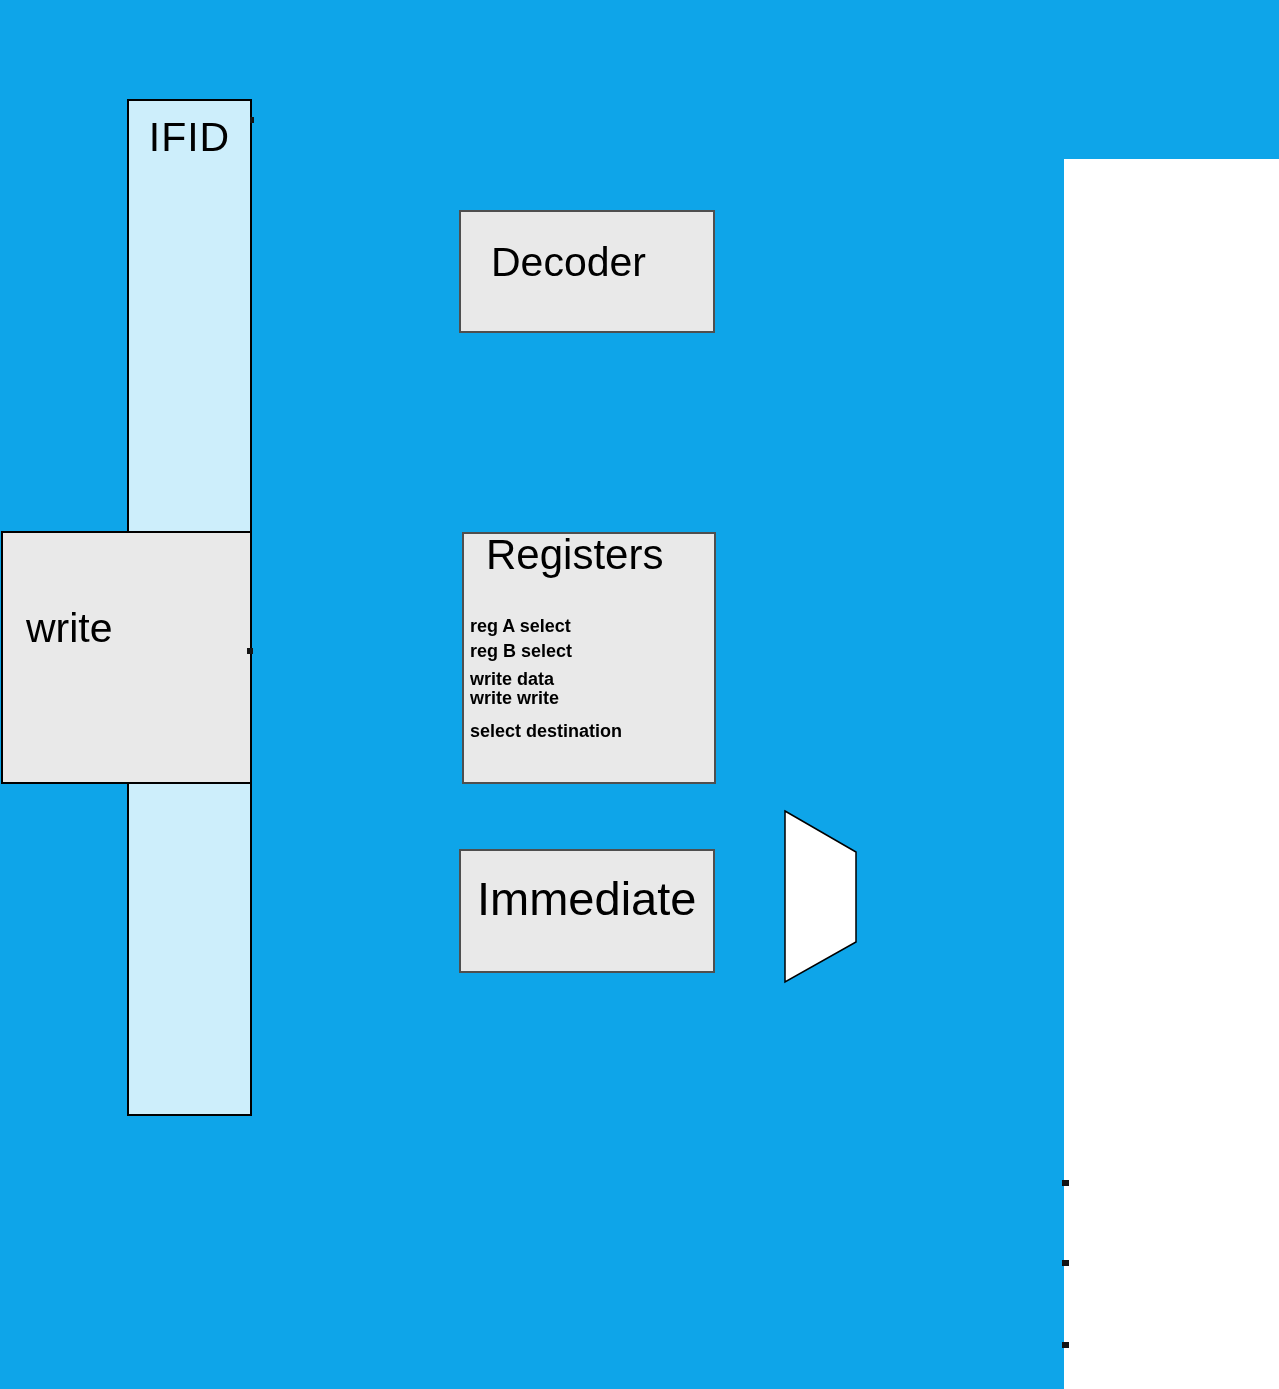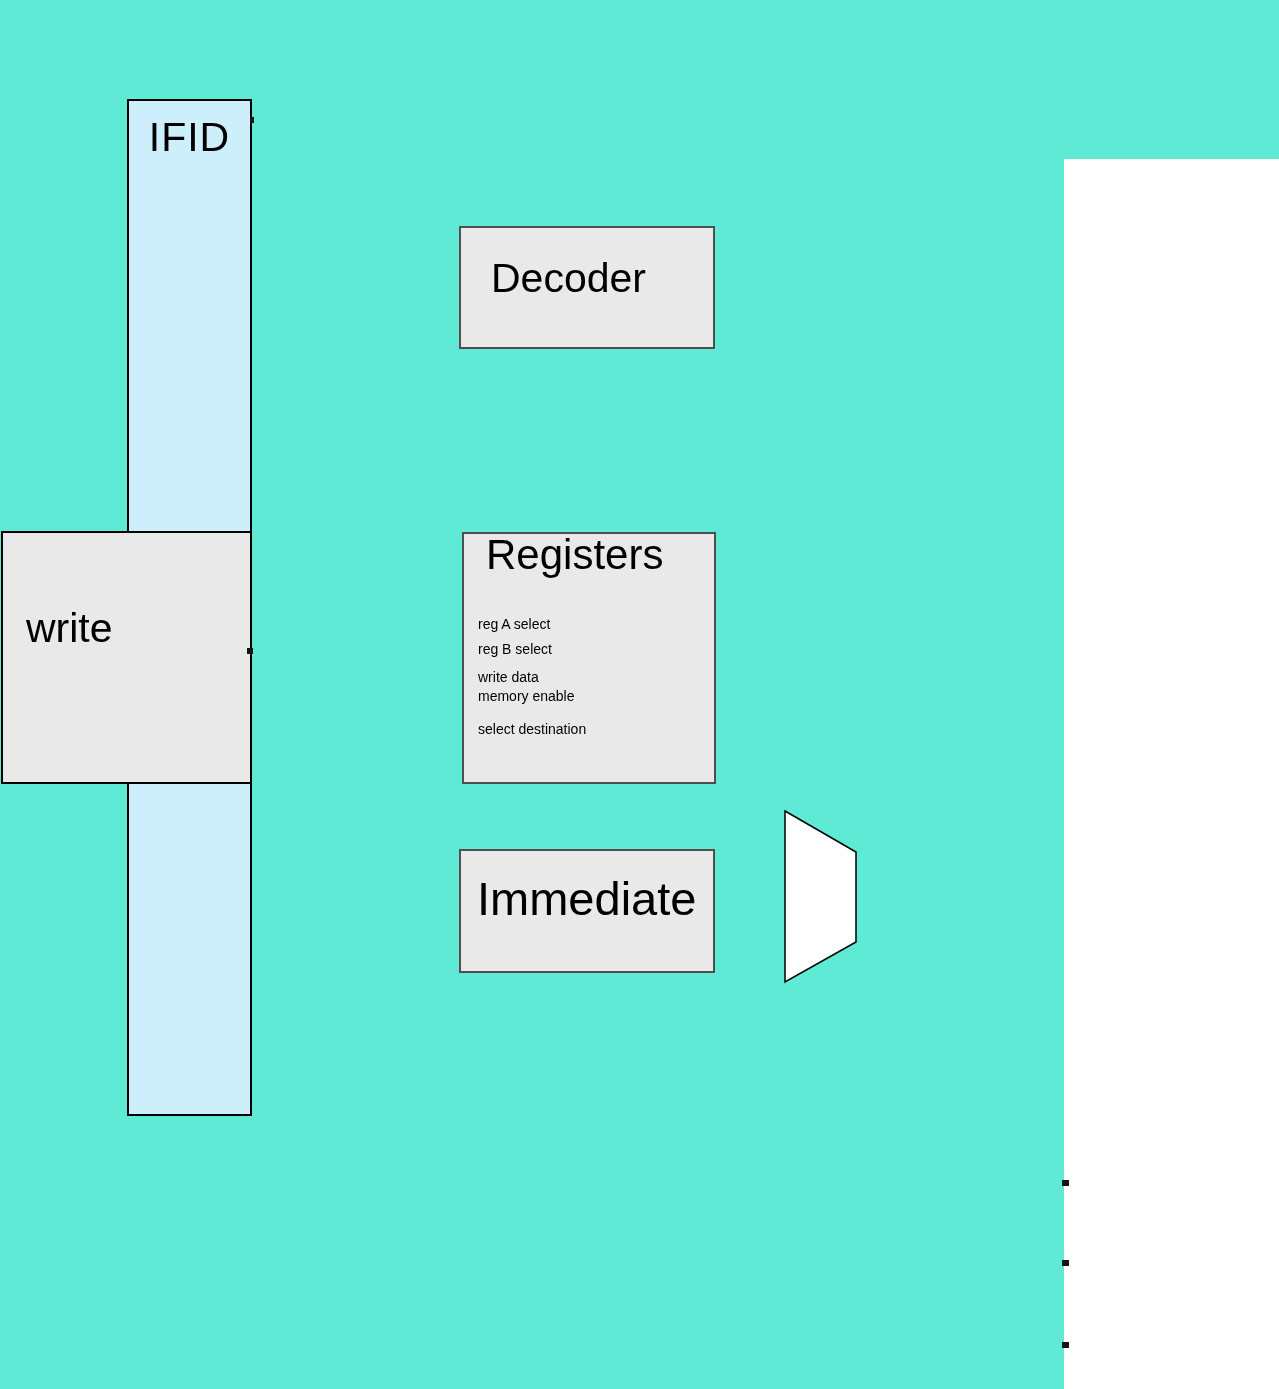--- a/index.html
+++ b/index.html
@@ -1,20 +1,20 @@
 <!DOCTYPE html>
 <html><head>
 <meta charset="utf-8">
 <style>
   html, body { margin: 0; padding: 0; background: #000; }
   .canvas {
     position: relative;
     width: 1279px;
     height: 1389px;
-    background: #5eead4;
+    background: #0ea5e9;
     overflow: hidden;
     font-family: "Liberation Sans", sans-serif;
     color: #000000;
   }
   
   .stage-panel {
     position: absolute;
     left: 1064px; top: 159px;
     width: 215px; height: 1230px;
     background: #ffffff;
@@ -55,42 +55,42 @@
   #instruction-memory .block-label {
     display: block;
     margin: 20px 0 0 23px;
     font-size: 41px;
     line-height: 50px;
   }
   #decoder {
     left: 459px; top: 210px;
     width: 256px; height: 123px;
     border: 2px solid #4f4f4f;
-    margin-top: 16px;
   }
   #decoder .block-label {
     display: block;
     margin: 27px 0 0 30px;
     font-size: 41px;
   }
   #registers {
     left: 462px; top: 532px;
     width: 254px; height: 252px;
     border: 2px solid #4f4f4f;
   }
   #registers .block-title {
     display: block;
     margin: -3px 12px 0 22px;
     font-size: 42px;
   }
   .port-label {
     position: absolute;
-    left: 14px;
-    font-size: 14px;
+    left: 6px;
+    font-size: 18px;
     white-space: nowrap;
+    font-weight: bold;
   }
   #port-reg-a        { top: 82px; }
   #port-reg-b        { top: 107px; }
   #port-write-data   { top: 135px; }
   #port-write-enable { top: 154px; }
   #port-write-dest   { top: 187px; }
   #immediate {
     left: 459px; top: 849px;
     width: 256px; height: 124px;
     border: 2px solid #4f4f4f;
@@ -136,21 +136,21 @@
 
   <div class="block" id="decoder">
     <span class="block-label">Decoder</span>
   </div>
 
   <div class="block" id="registers">
     <span class="block-title">Registers</span>
     <span class="port-label" id="port-reg-a">reg A select</span>
     <span class="port-label" id="port-reg-b">reg B select</span>
     <span class="port-label" id="port-write-data">write data</span>
-    <span class="port-label" id="port-write-enable">memory enable</span>
+    <span class="port-label" id="port-write-enable">write write</span>
     <span class="port-label" id="port-write-dest">select destination</span>
   </div>
 
   <div class="block" id="immediate">
     <span class="block-label">Immediate</span>
   </div>
 
   <svg class="mux-svg" viewBox="0 0 76 176">
     <polygon points="2,2 73,43 73,133 2,173" fill="#ffffff" stroke="#000000" stroke-width="1.5"></polygon>
   </svg>

